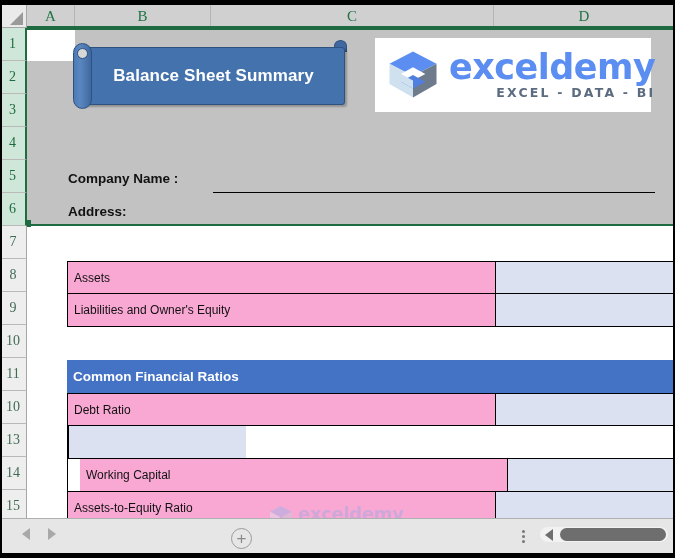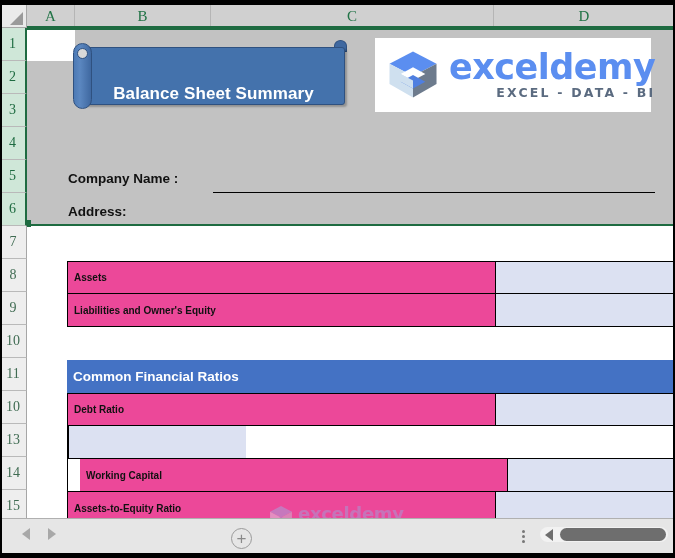--- a/index.html
+++ b/index.html
@@ -90,21 +90,21 @@
   .banner {
     position: absolute;
     left: 70px; top: 43px; width: 277px; height: 66px;
   }
   .banner-body {
     position: absolute; left: 12px; top: 4px; width: 263px; height: 58px;
     background: #4472ac;
     border: 1px solid #2f5180;
     border-radius: 3px;
     box-shadow: 2px 2px 2px rgba(0,0,0,0.25);
-    display: flex; align-items: flex-end; justify-content: center;
+    display: flex; align-items: center; justify-content: center;
   }
   .banner-curl-left {
     position: absolute; left: 3px; top: 0px; width: 19px; height: 66px;
     background: linear-gradient(to right, #4d7ab5 0%, #5b87c0 35%, #3f68a0 100%);
     border: 1px solid #2f5180;
     border-radius: 10px;
   }
   .banner-curl-left::after {
     content: "";
     position: absolute; left: 3px; top: 4px; width: 9px; height: 9px;
@@ -166,22 +166,22 @@
   }
   .tbl-row.first { border-top: 1px solid #000000; }
   .tbl-row.banner-row {
     border: none;
     background: #4472c4;
   }
   .cell-label {
     width: 427px;
     display: flex; align-items: center;
     padding-left: 6px;
-    font-size: 10px; font-weight: bold; color: #111111;
-    background: #ec4899;
+    font-size: 12px; font-weight: normal; color: #111111;
+    background: #f9a8d4;
     white-space: nowrap;
   }
   .cell-value {
     width: 178px;
     background: #dce1f2;
     border-left: 1px solid #000000;
   }
   .cell-section {
     width: 605px;
     display: flex; align-items: center;

